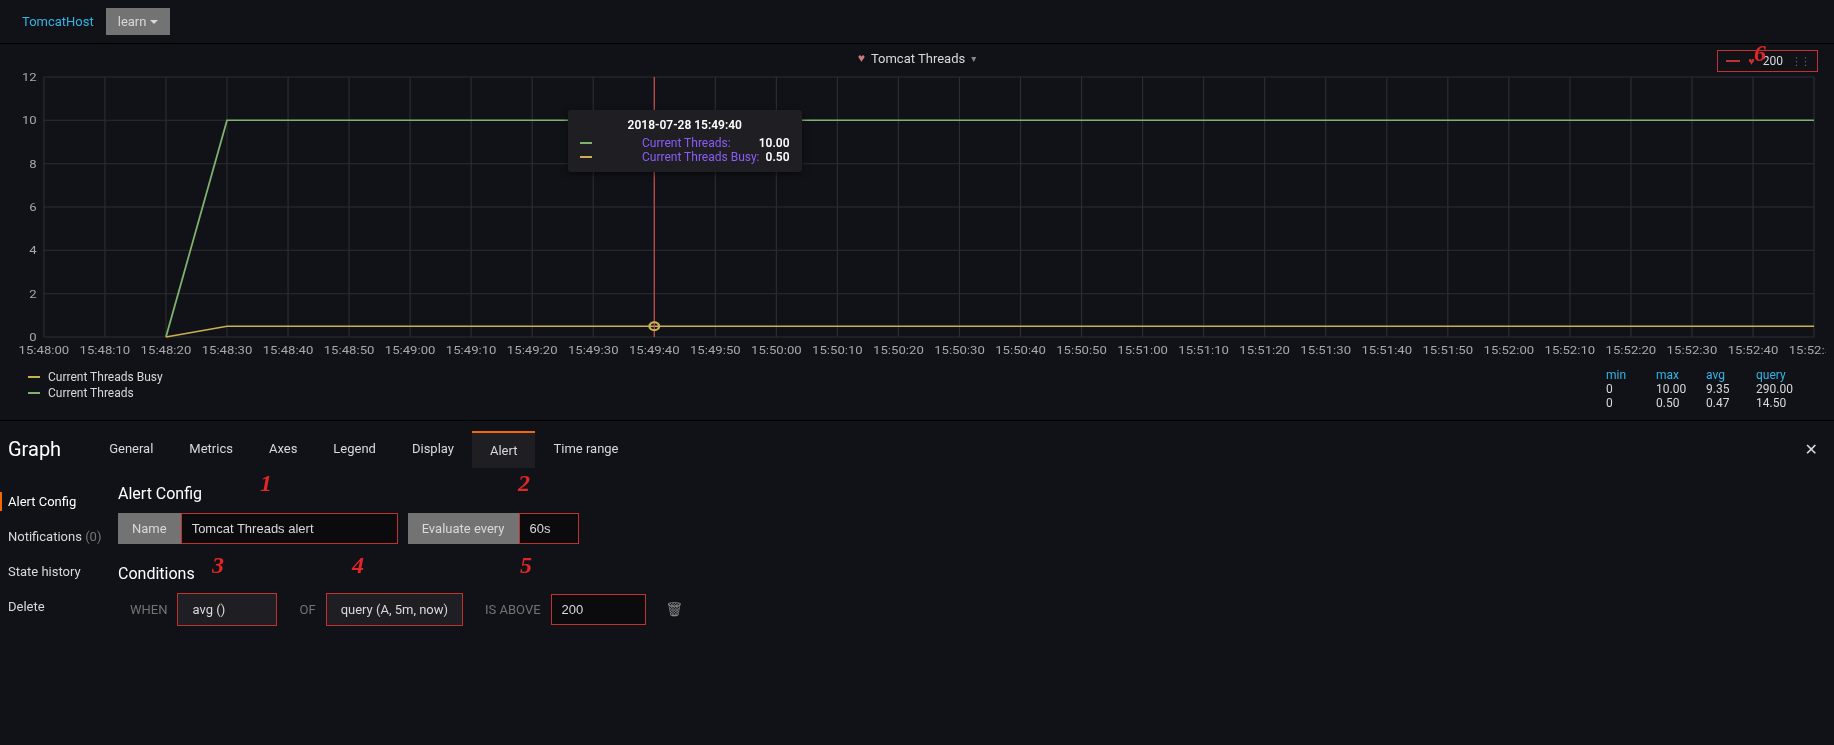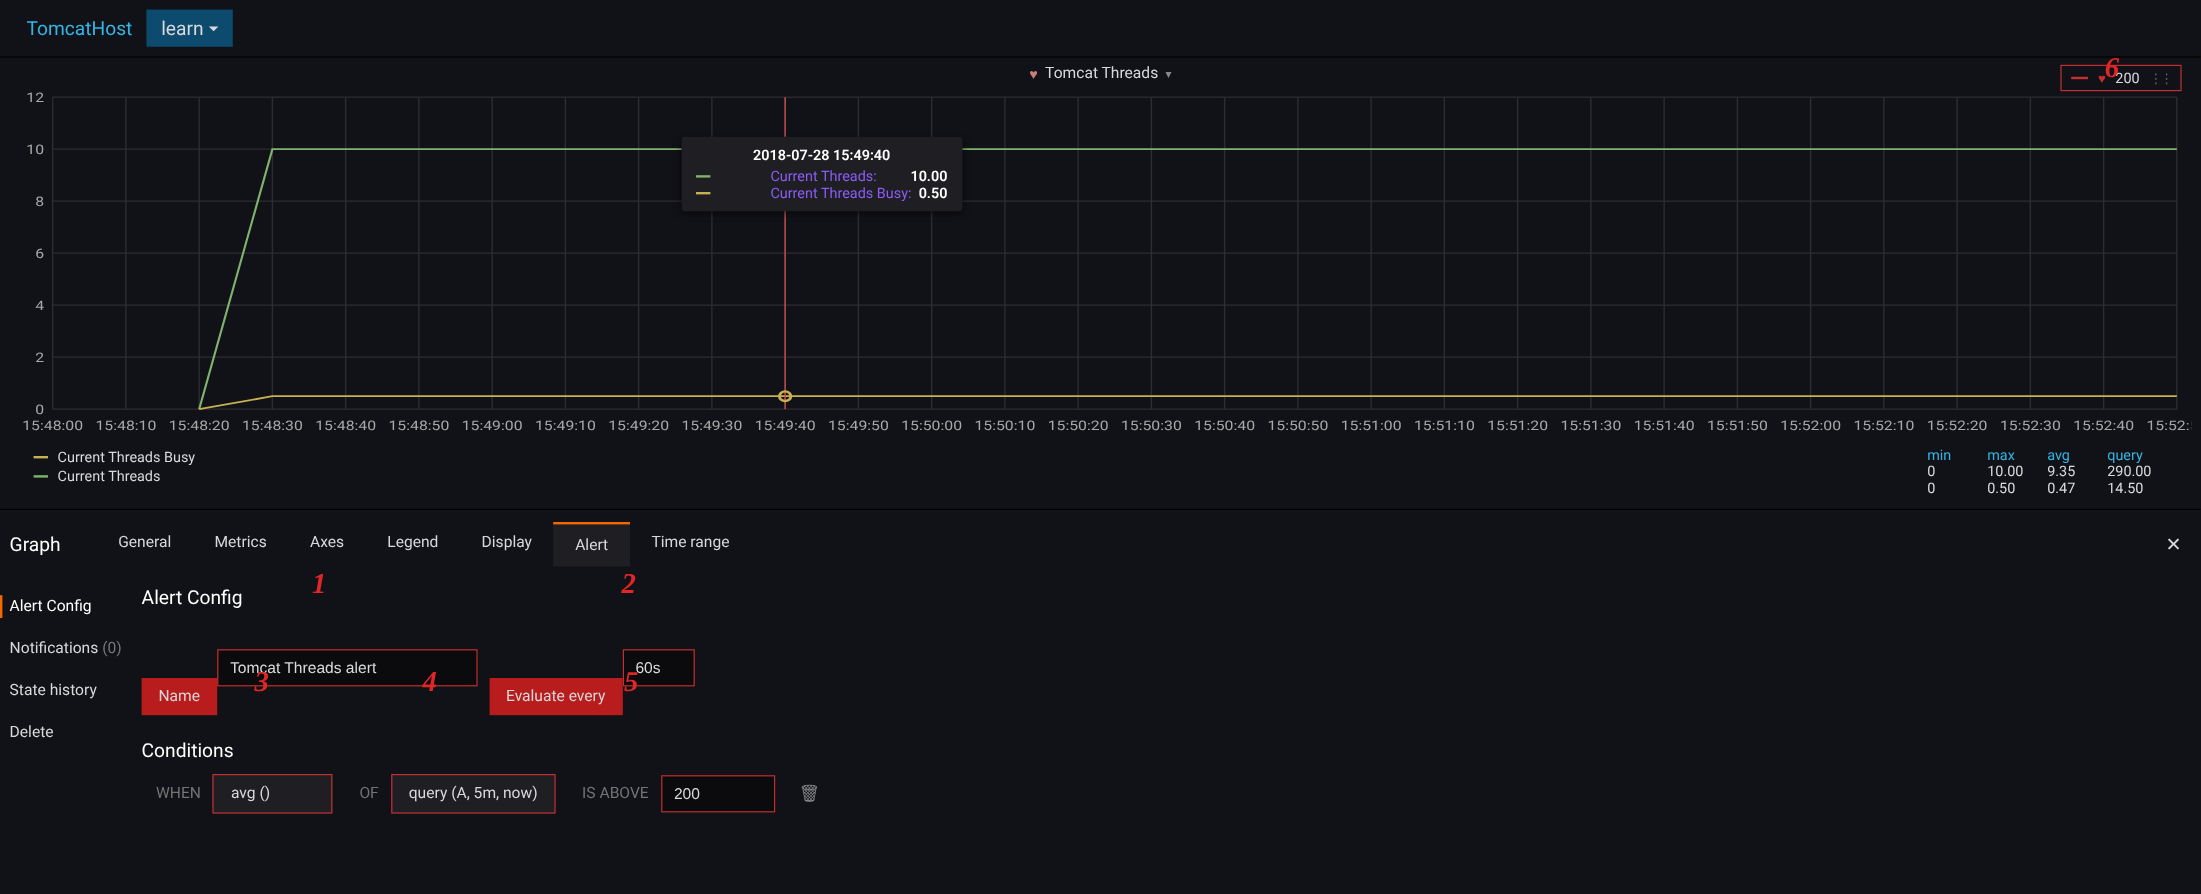--- a/index.html
+++ b/index.html
@@ -1,20 +1,20 @@
 <!DOCTYPE html>
 <html><head>
 <meta charset="utf-8">
 <style>
 * { margin:0; padding:0; box-sizing:border-box; }
 body { background:#111217; color:#d8d9da; font-family:Roboto,Helvetica,Arial,sans-serif; font-size:13px; width:1834px; }
 .topbar { display:flex; align-items:center; padding:8px 10px; border-bottom:1px solid #000; }
-.crumb { padding:6px 12px; font-size:16px; }
+.crumb { padding:6px 12px; font-size:13px; }
 .crumb.link { color:#33b5e5; cursor:pointer; }
-.crumb.drop { background:#0c4a6e; color:#d8d9da; display:flex; align-items:center; gap:4px; cursor:pointer; }
+.crumb.drop { background:#737373; color:#d8d9da; display:flex; align-items:center; gap:4px; cursor:pointer; }
 .caret-down { width:0; height:0; border-left:4px solid transparent; border-right:4px solid transparent; border-top:4px solid #d8d9da; }
 .panel { padding:0 8px 10px 8px; }
 .panel-title { text-align:center; padding:6px 0; position:relative; }
 .panel-title-inner { display:inline-flex; align-items:center; gap:6px; color:#d8d9da; font-size:13px; }
 .heart { color:#c97d7d; font-size:12px; }
 .title-caret { color:#888; font-size:10px; }
 .chart-wrap { position:relative; height:290px; }
 svg.chart { width:100%; height:100%; }
 .grid line { stroke:#2c2c32; stroke-width:1; }
 .axis text { fill:#a8a8a8; font-size:11px; }
@@ -34,35 +34,35 @@
 .threshold-badge .grip { color:#666; font-size:11px; letter-spacing:-2px; }
 .annot { position:absolute; color:#e02626; font-family:Georgia,serif; font-weight:bold; font-size:24px; font-style:italic; pointer-events:none; }
 .legend-stats { display:flex; padding:6px 20px 0 20px; font-size:12px; }
 .legend-left { flex:1; }
 .legend-series { display:flex; align-items:center; gap:8px; margin:2px 0; }
 .legend-series .dash { width:12px; height:2px; }
 .legend-right { text-align:right; }
 .stats-head { color:#33b5e5; }
 .stats-head span, .stats-row span { display:inline-block; width:50px; text-align:left; }
 .editor-bar { display:flex; align-items:center; padding:10px 8px 0 8px; border-top:1px solid #000; }
-.editor-title { font-size:16px; color:#fff; margin-right:30px; }
+.editor-title { font-size:20px; color:#fff; margin-right:30px; }
 .tabs { display:flex; flex:1; }
 .tab { padding:10px 18px; color:#d8d9da; cursor:pointer; font-size:13px; }
 .tab.active { border-top:2px solid #f46800; background:#1f1f23; }
 .close-x { color:#d8d9da; font-size:16px; cursor:pointer; padding:0 8px; }
 .editor-body { display:flex; padding:16px 8px 30px 8px; position:relative; }
 .sidebar { width:110px; padding-top:0; }
 .side-item { padding:10px 0; color:#d8d9da; cursor:pointer; font-size:13px; }
 .side-item.active { color:#fff; position:relative; }
 .side-item.active::before { content:''; position:absolute; left:-8px; top:8px; bottom:8px; width:2px; background:#f46800; }
 .side-item .cnt { color:#777; }
 .config { flex:1; }
 .section-title { font-size:16px; color:#fff; margin-bottom:10px; }
 .form-row { display:flex; align-items:center; gap:0; margin-bottom:20px; }
-.form-label { background:#b91c1c; padding:8px 14px; color:#d8d9da; font-size:13px;margin-top:48px; }
+.form-label { background:#737373; padding:8px 14px; color:#d8d9da; font-size:13px; }
 .form-input { background:#0b0b0e; border:1px solid #2c2c32; color:#d8d9da; padding:7px 10px; font-size:13px; outline:none; }
 .red-box { border:1px solid #c23030 !important; }
 .kw { color:#737373;margin-left:12px; }
 .pill { background:#1f1f23; padding:8px 14px; color:#d8d9da; font-size:13px; display:flex; align-items:center; gap:4px; }
 .cond-row { display:flex; align-items:center; gap:10px; }
 .trash { color:#888; cursor:pointer; padding:6px 10px; font-size:14px; }
 </style>
 </head>
 <body>
 

